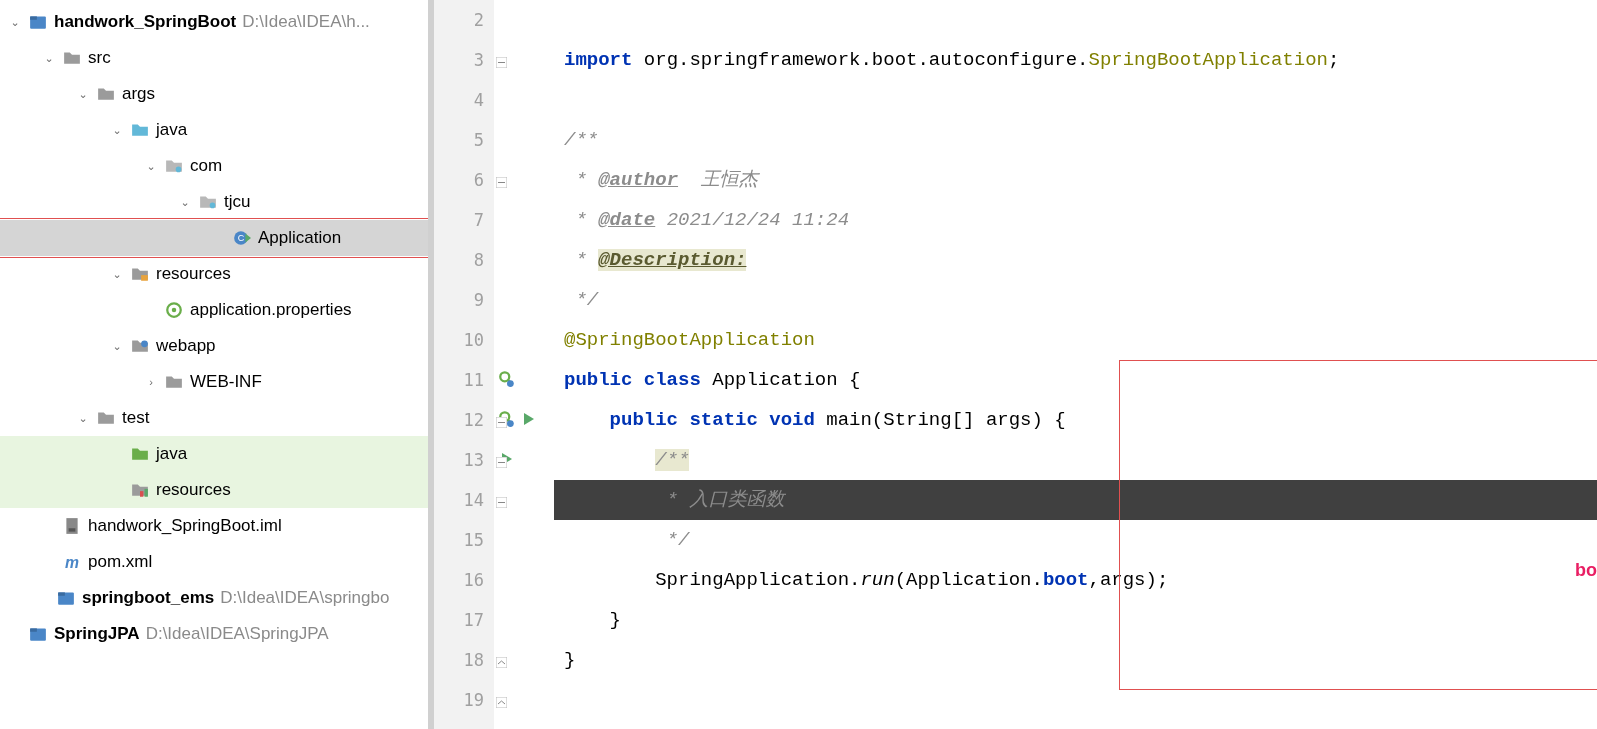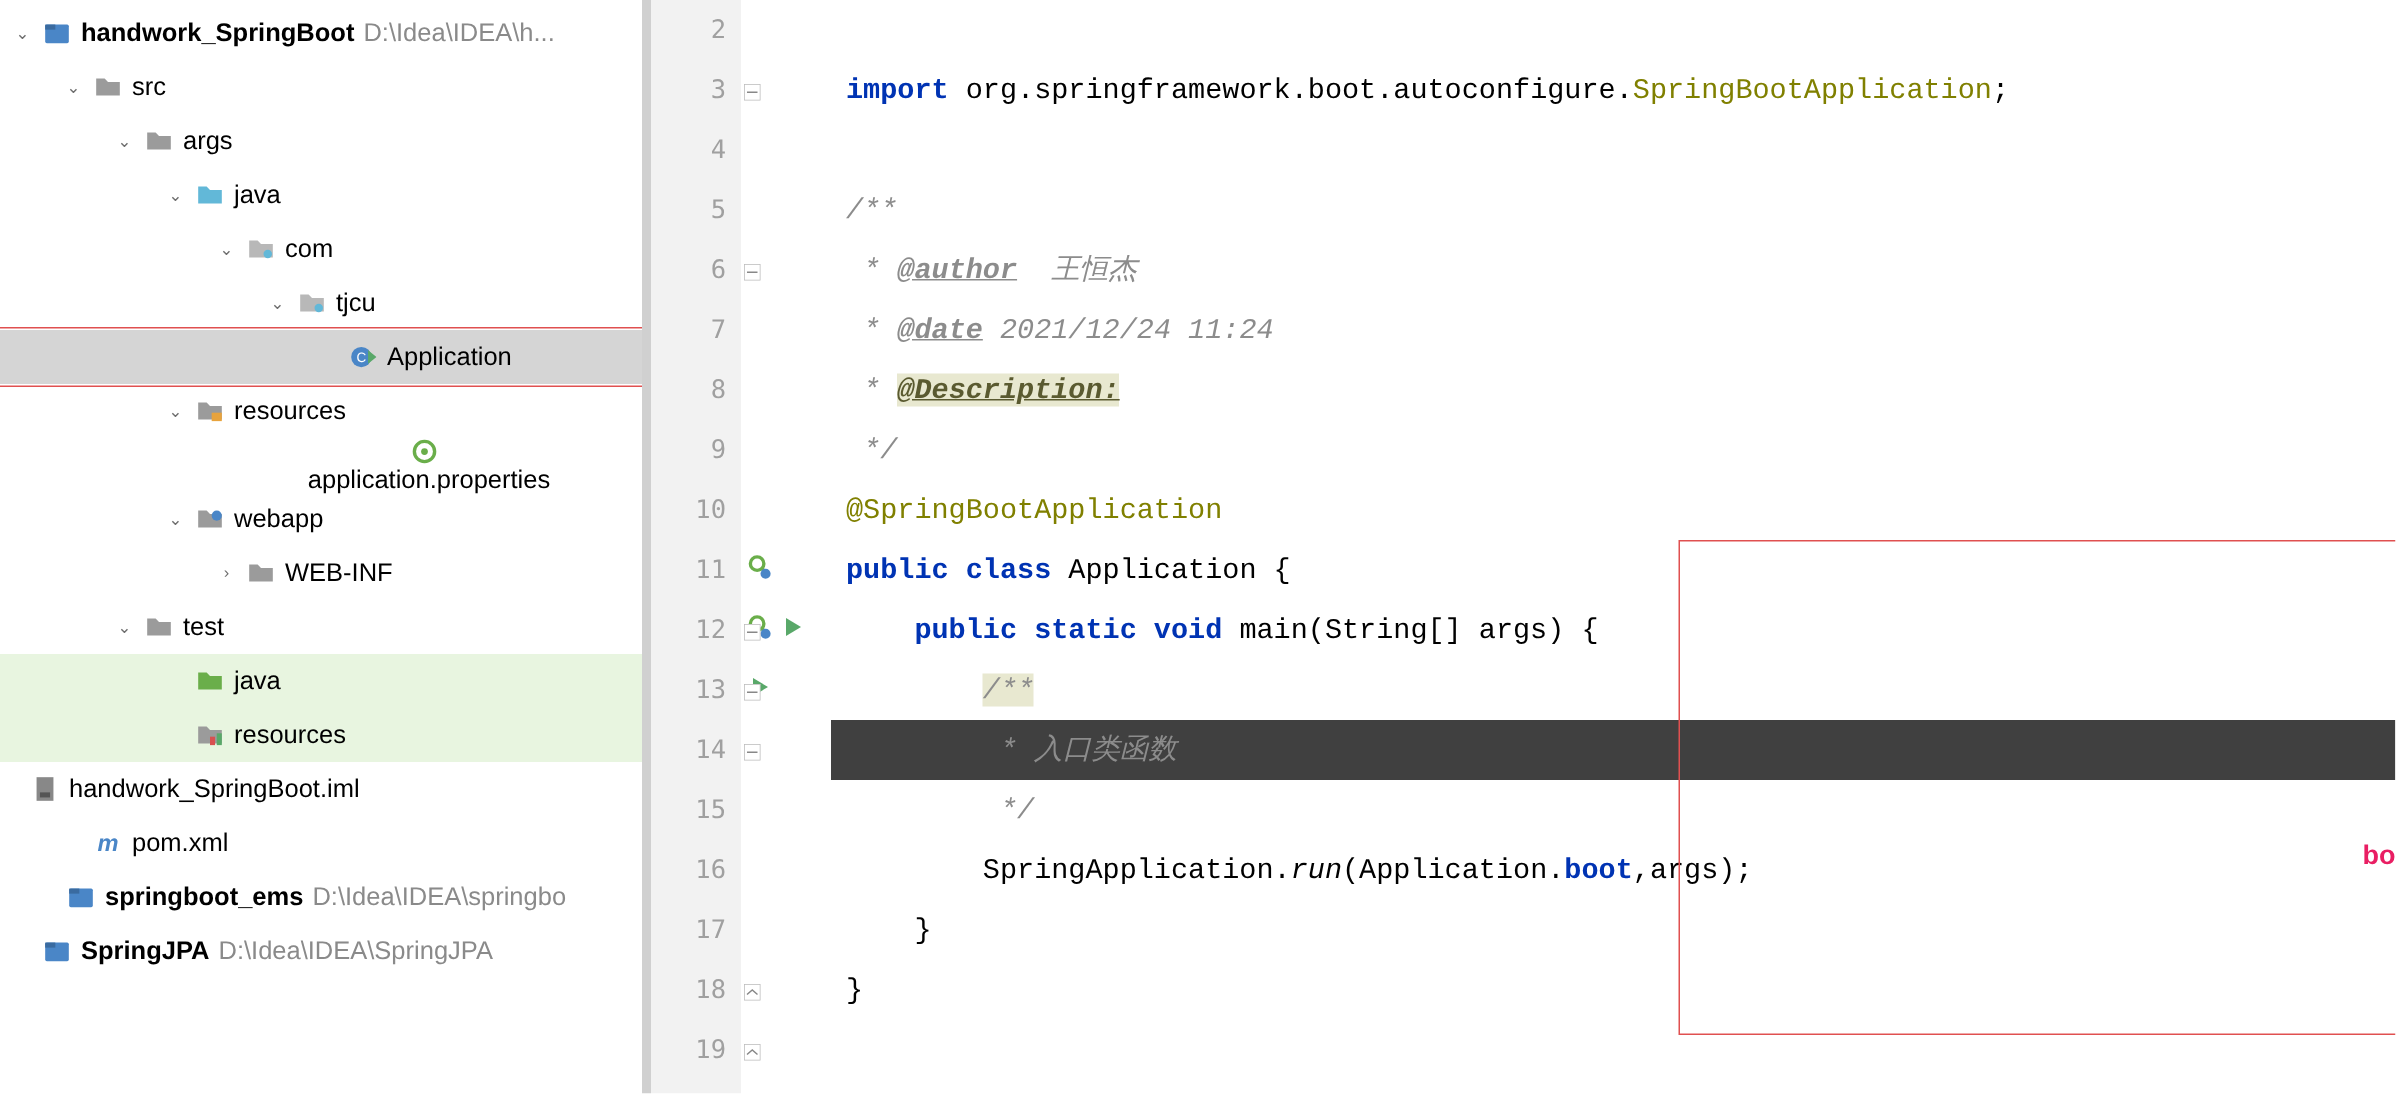--- a/index.html
+++ b/index.html
@@ -116,21 +116,21 @@
         <div class="tree-item" style="padding-left: 110px;">
           <span class="arrow">⌄</span>
           <span class="icon">
             <svg viewBox="0 0 16 16">
               <path fill="#9b9b9b" d="M1 3h5l2 2h7v8H1z"></path>
               <rect x="9" y="9" width="6" height="5" fill="#e8a33d"></rect>
             </svg>
           </span>
           <span class="tree-label">resources</span>
         </div>
-        <div class="tree-item" style="padding-left: 144px; flex-direction: column;">
+        <div class="tree-item" style="padding-left: 144px;">
           <span class="arrow"></span>
           <span class="icon">
             <svg viewBox="0 0 16 16">
               <circle cx="8" cy="8" r="6" fill="none" stroke="#6aae4a" stroke-width="2"></circle>
               <circle cx="8" cy="8" r="2" fill="#6aae4a"></circle>
             </svg>
           </span>
           <span class="tree-label">application.properties</span>
         </div>
         <div class="tree-item" style="padding-left: 110px;">
@@ -174,40 +174,40 @@
           <span class="arrow"></span>
           <span class="icon">
             <svg viewBox="0 0 16 16">
               <path fill="#9b9b9b" d="M1 3h5l2 2h7v8H1z"></path>
               <rect x="8" y="9" width="3" height="5" fill="#d85050"></rect>
               <rect x="12" y="7" width="3" height="7" fill="#59a869"></rect>
             </svg>
           </span>
           <span class="tree-label">resources</span>
         </div>
-        <div class="tree-item" style="">
+        <div class="tree-item" style="padding-left: 42px;">
           <span class="arrow"></span>
           <span class="icon">
             <svg viewBox="0 0 16 16">
               <rect x="3" y="1" width="10" height="14" fill="#888"></rect>
               <rect x="5" y="10" width="6" height="3" fill="#555"></rect>
             </svg>
           </span>
           <span class="tree-label">handwork_SpringBoot.iml</span>
         </div>
         <div class="tree-item" style="padding-left: 42px;">
           <span class="arrow"></span>
           <span class="icon">
             <svg viewBox="0 0 16 16">
               <text x="8" y="13" font-size="14" fill="#4a86c7" text-anchor="middle" font-weight="bold" font-style="italic">m</text>
             </svg>
           </span>
           <span class="tree-label">pom.xml</span>
         </div>
-        <div class="tree-item" style="padding-left: 24px;">
+        <div class="tree-item" style="padding-left: 24px; margin-left: 12px;">
           <span class="arrow"></span>
           <span class="icon">
             <svg viewBox="0 0 16 16">
               <rect x="1" y="3" width="14" height="11" fill="#4a86c7" rx="1"></rect>
               <rect x="1" y="3" width="6" height="3" fill="#3a6ba0"></rect>
             </svg>
           </span>
           <span class="tree-label bold">springboot_ems</span>
           <span class="tree-path">D:\Idea\IDEA\springbo</span>
         </div>

